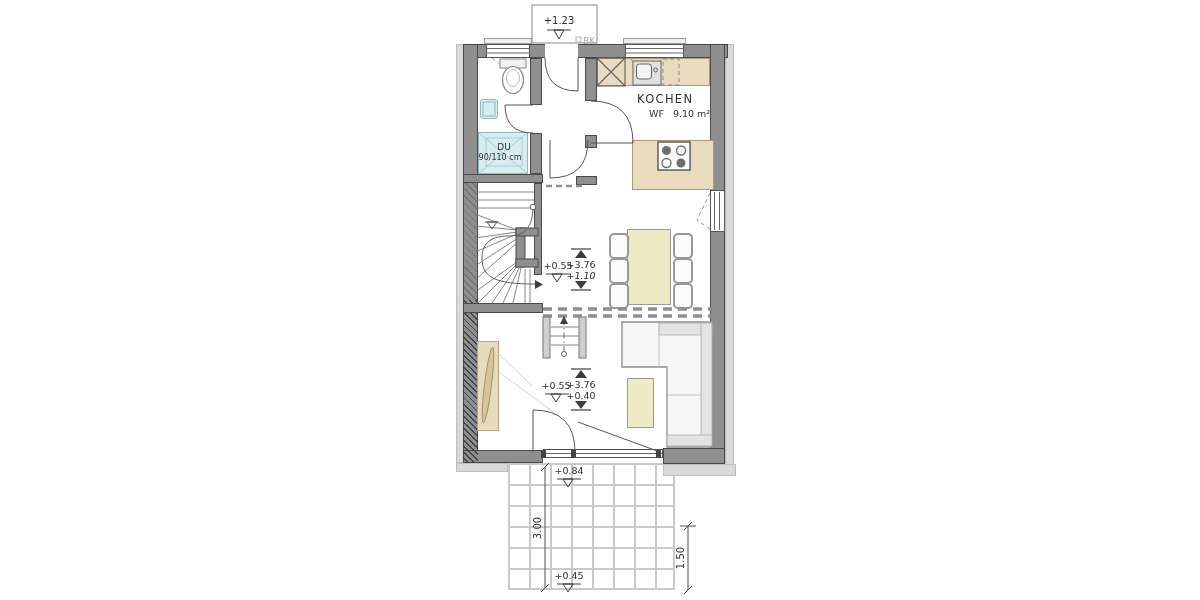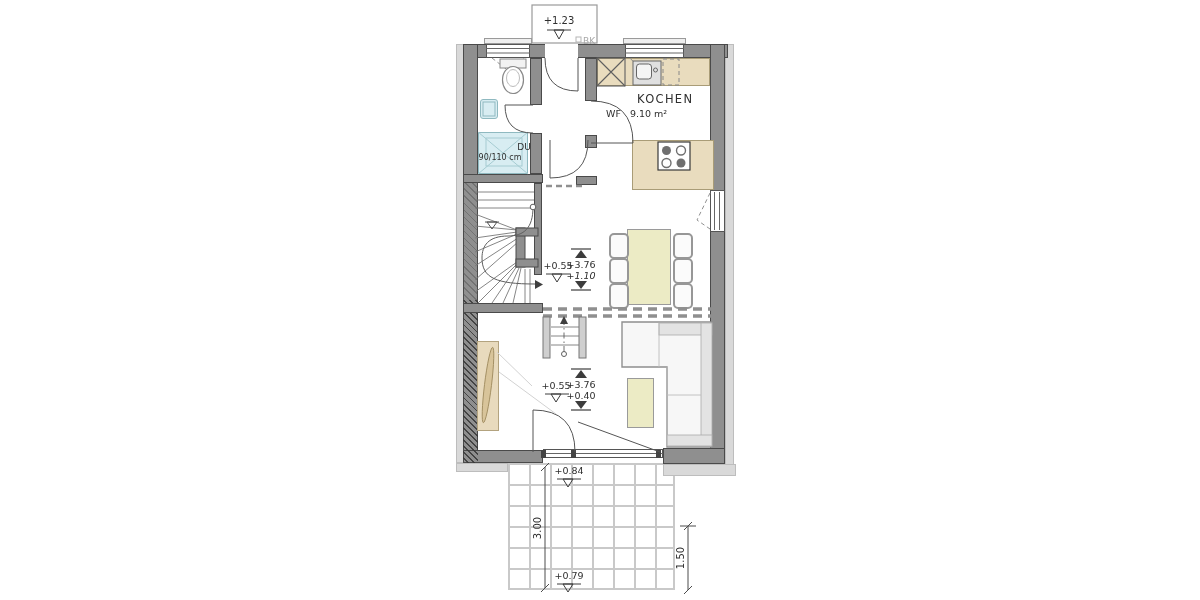--- a/index.html
+++ b/index.html
@@ -222,27 +222,27 @@
       <path d="M545,467 V588"></path>
       <path d="M541,471 L549,463 M541,592 L549,584"></path>
       <path d="M688,526 V590"></path>
       <path d="M680,526 H696 M684,530 L692,522 M684,594 L692,586"></path>
     </g>
   </svg>
 
   <div class="lbl" style="left:559px;top:21px;font-size:10px;">+1.23</div>
   <div class="lbl muted" style="left:589px;top:41px;font-size:9px;">BK</div>
   <div class="lbl left" style="left:637px;top:100px;font-size:11.5px;letter-spacing:1.3px;">KOCHEN</div>
-  <div class="lbl left" style="left:606px;top:114px;font-size:9.5px;">WF&nbsp;&nbsp;&nbsp;9.10 m²</div>
-  <div class="lbl" style="left:524px;top:147px;font-size:9px;">DU</div>
+  <div class="lbl left" style="left:649px;top:114px;font-size:9.5px;">WF&nbsp;&nbsp;&nbsp;9.10 m²</div>
+  <div class="lbl" style="left:504px;top:147px;font-size:9px;">DU</div>
   <div class="lbl" style="left:500px;top:158px;font-size:8px;">90/110 cm</div>
   <div class="lbl" style="left:558px;top:266px;font-size:9.5px;">+0.55</div>
   <div class="lbl" style="left:581px;top:265px;font-size:9.5px;">+3.76</div>
   <div class="lbl" style="left:581px;top:276px;font-size:9.5px;font-style:italic;">+1.10</div>
   <div class="lbl" style="left:556px;top:386px;font-size:9.5px;">+0.55</div>
   <div class="lbl" style="left:581px;top:385px;font-size:9.5px;">+3.76</div>
   <div class="lbl" style="left:581px;top:396px;font-size:9.5px;">+0.40</div>
   <div class="lbl" style="left:569px;top:471px;font-size:9.5px;">+0.84</div>
-  <div class="lbl" style="left:569px;top:576px;font-size:9.5px;">+0.79</div>
+  <div class="lbl" style="left:569px;top:576px;font-size:9.5px;">+0.45</div>
   <div class="lbl vtext" style="left:538px;top:528px;font-size:10px;">3.00</div>
   <div class="lbl vtext" style="left:681px;top:558px;font-size:10px;">1.50</div>
 
 </div>
 
 </body></html>

